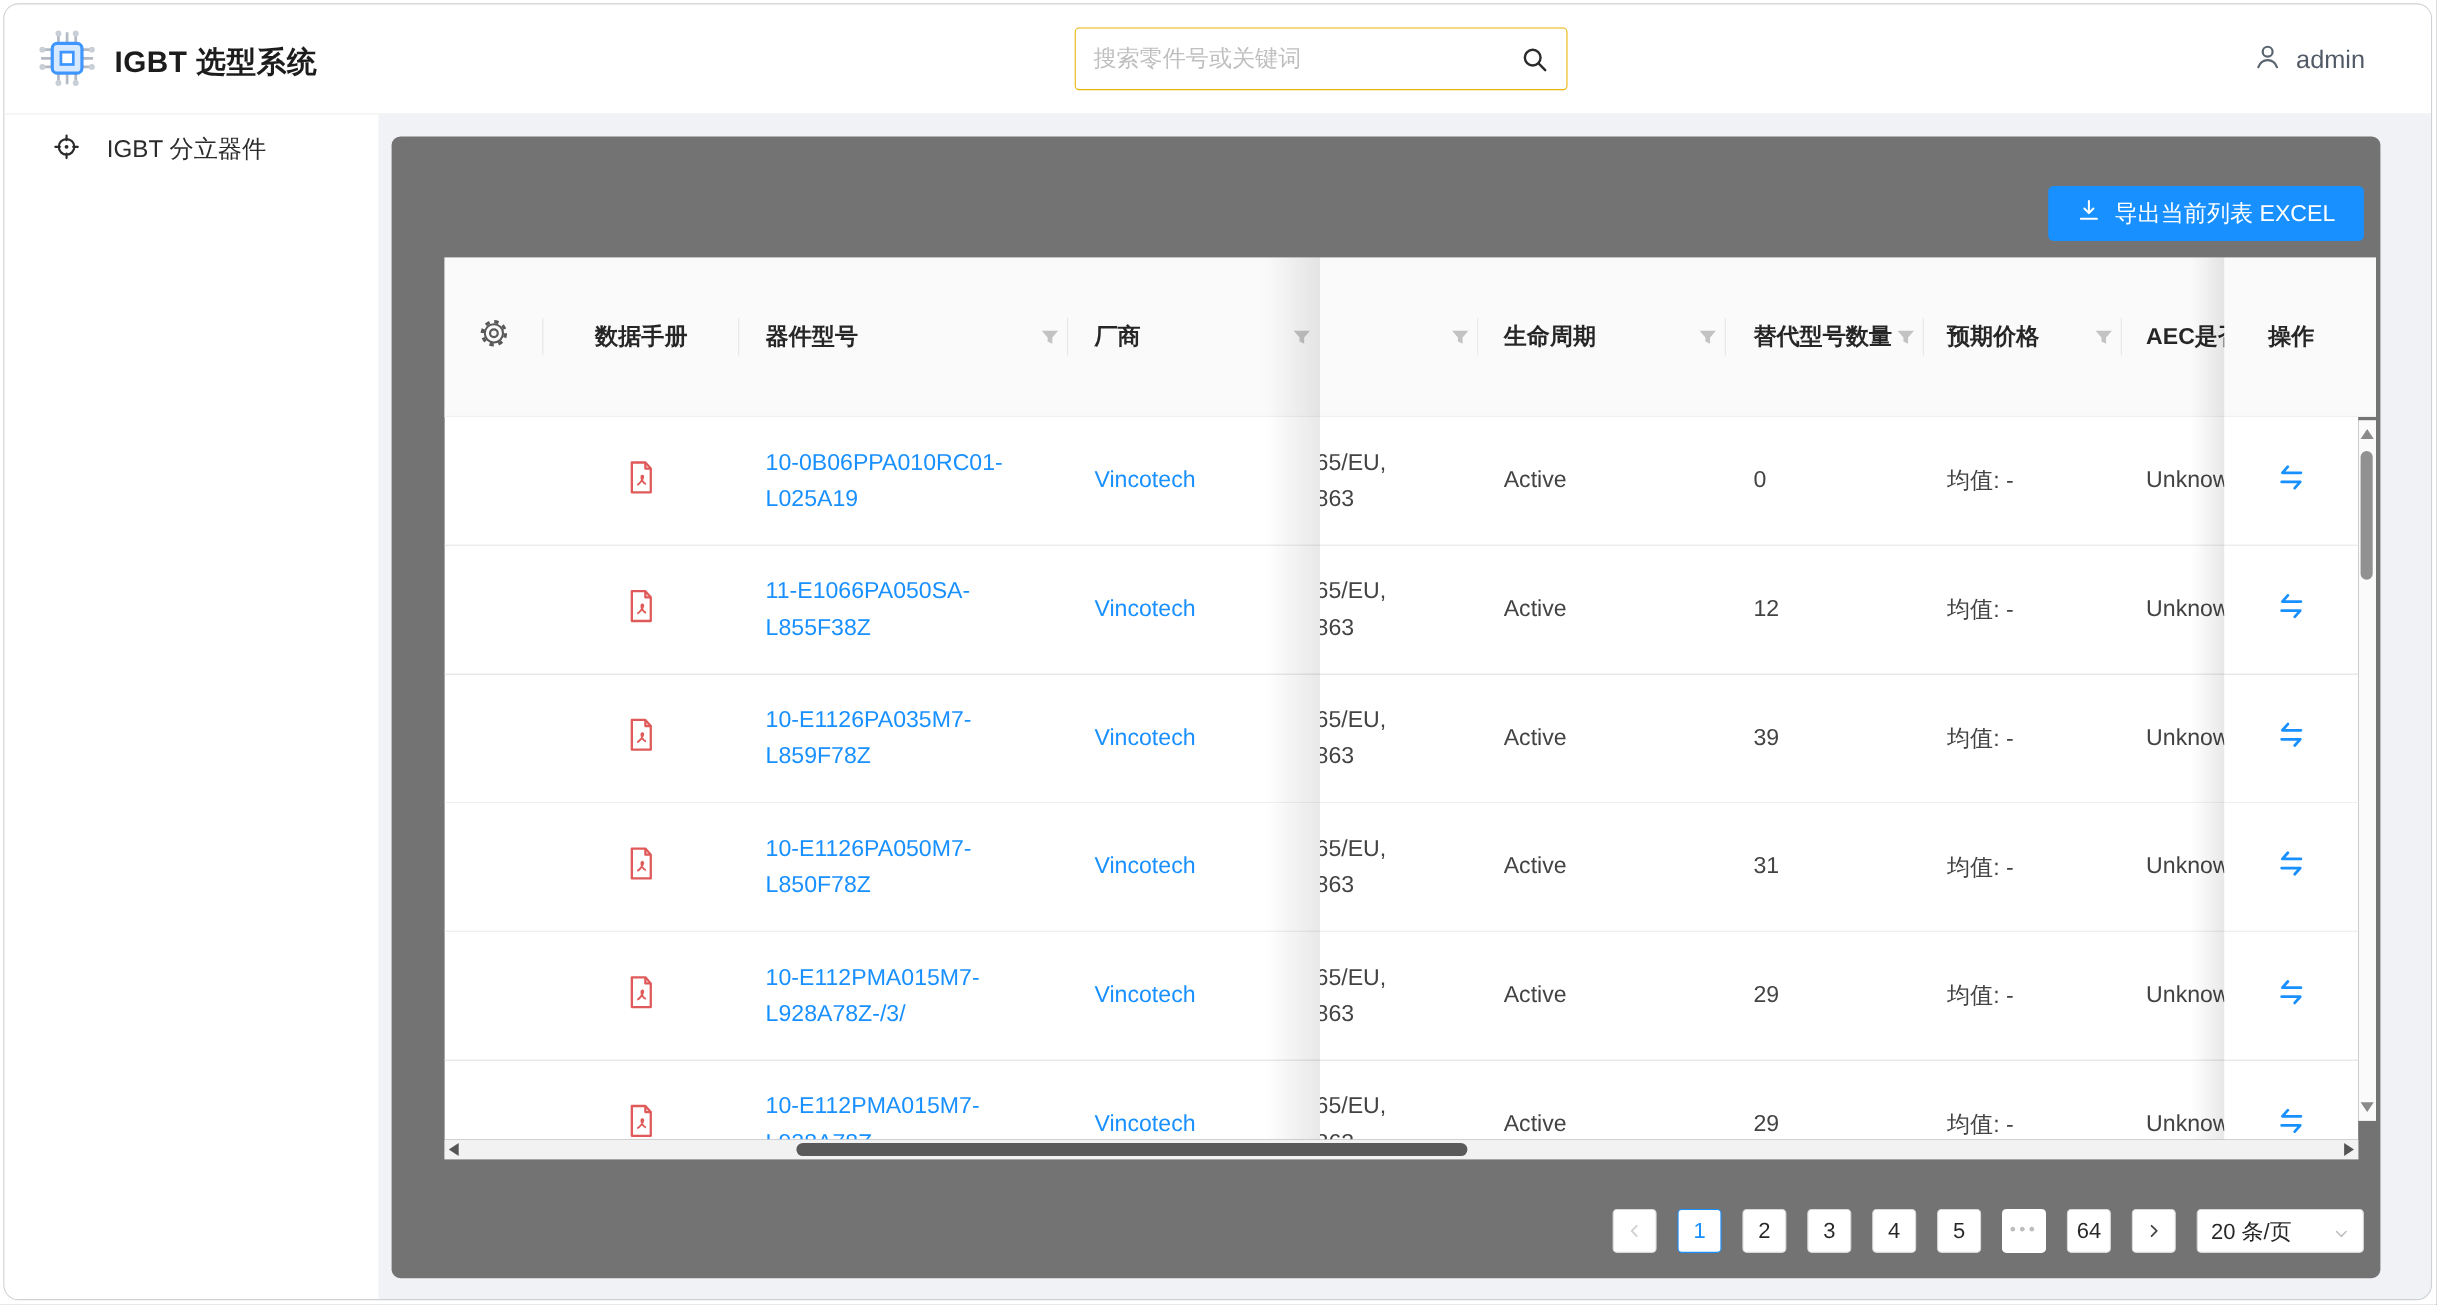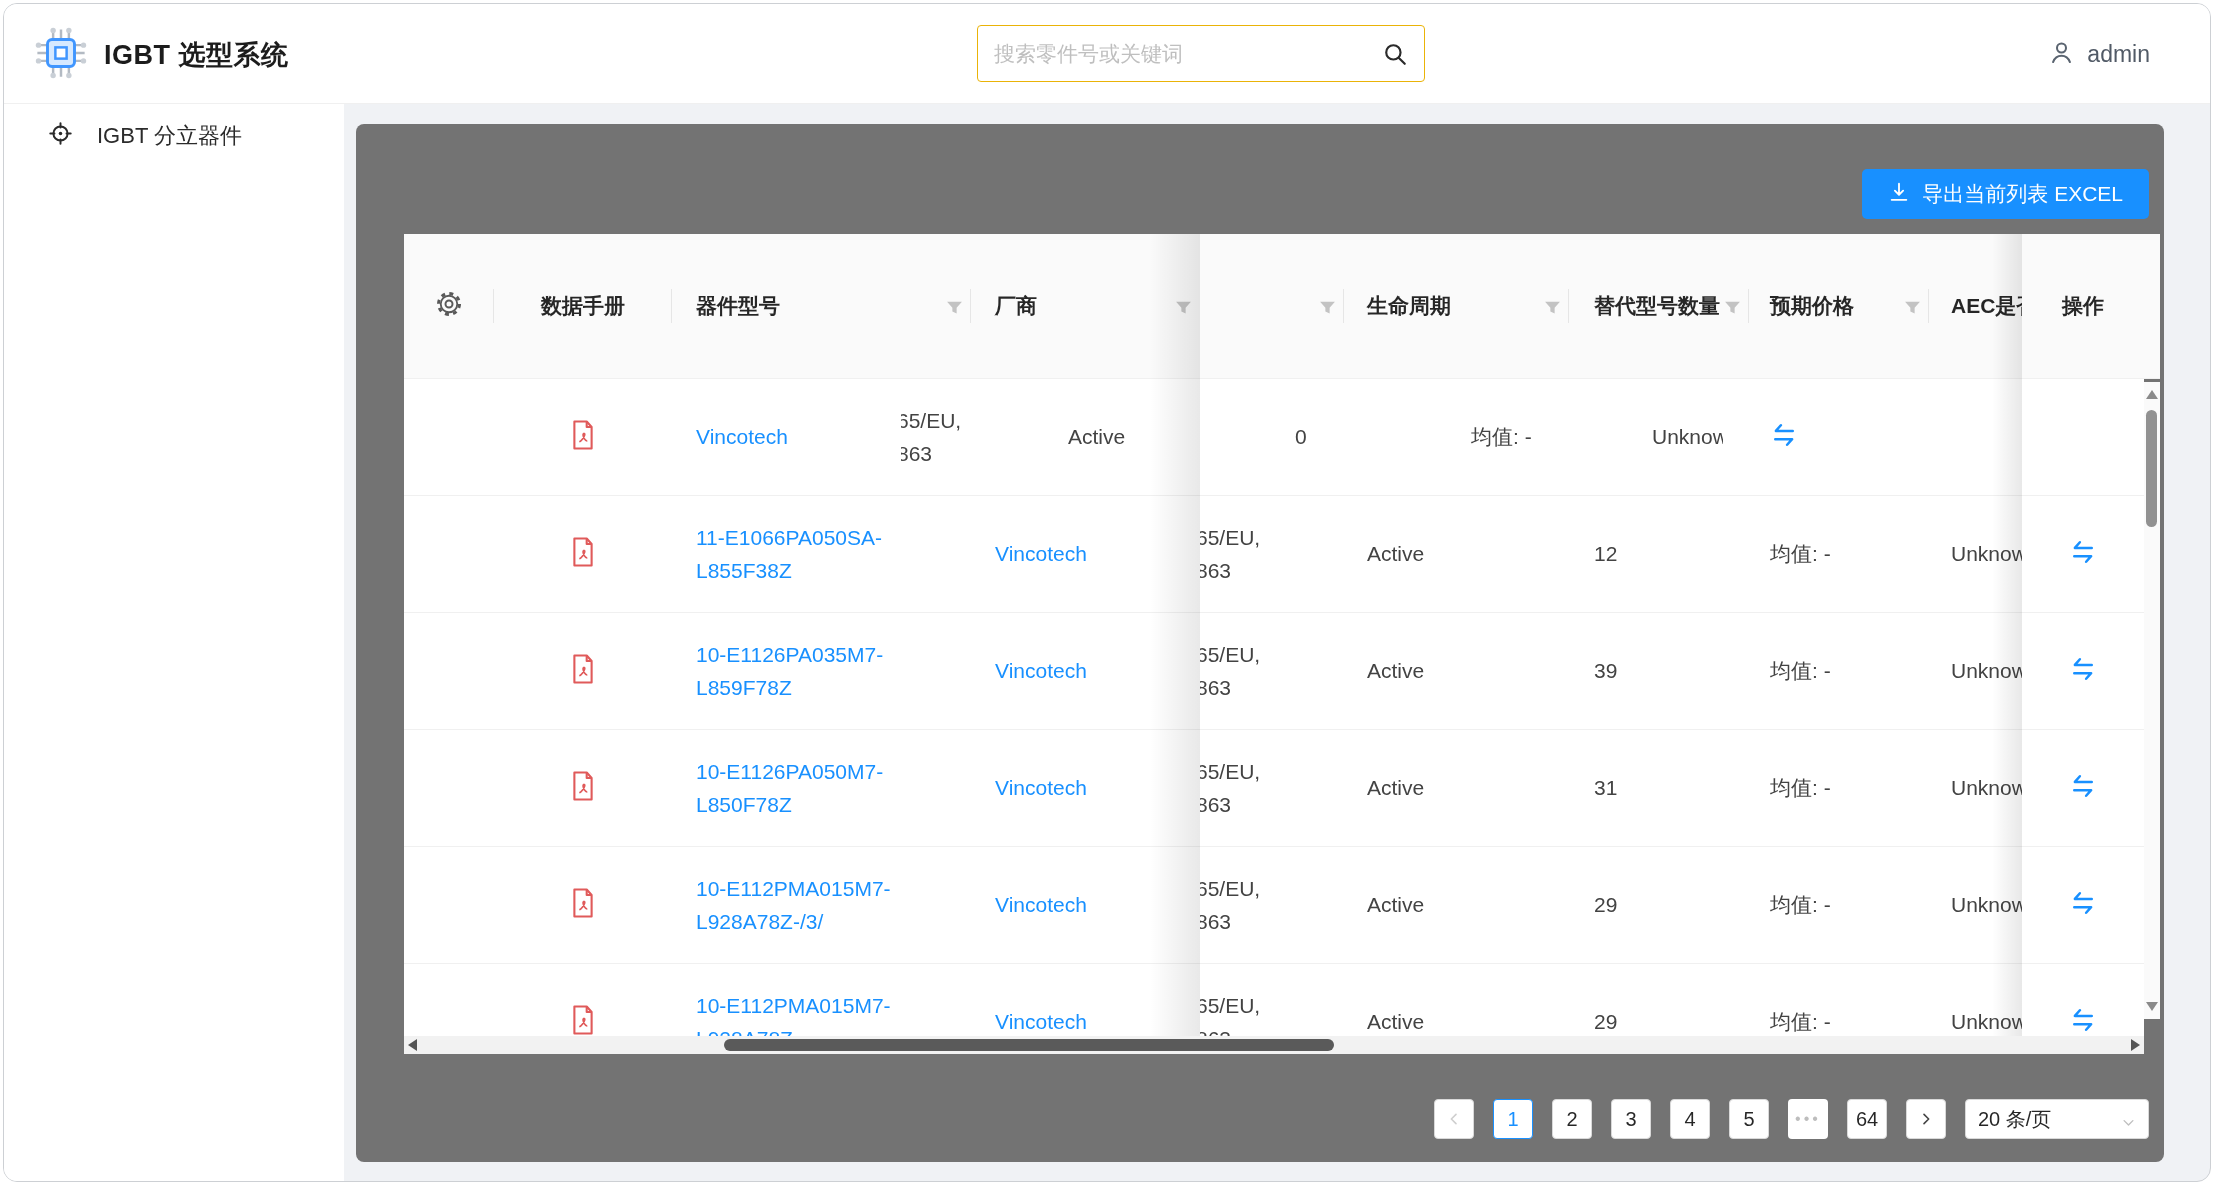--- a/index.html
+++ b/index.html
@@ -85,21 +85,21 @@
   .hthumb { position:absolute; left:320px; top:3px; width:610px; height:12px; background:#5a5a5a; border-radius:7px; cursor:pointer; }
   .arr.left  { top:3px; left:4px;  border-top:6px solid transparent; border-bottom:6px solid transparent; border-right:9px solid #555; }
   .arr.right { top:3px; right:4px; border-top:6px solid transparent; border-bottom:6px solid transparent; border-left:9px solid #555; }
 
   
   .pagination { position:absolute; right:15px; top:975px; display:flex; align-items:center; gap:19px; }
   .pg { min-width:40px; height:40px; border:1px solid #d9d9d9; border-radius:4px; background:#fff;
     display:flex; align-items:center; justify-content:center; font-size:20px; color:rgba(0,0,0,.85); cursor:pointer; }
   .pg.active { border-color:#1890ff; color:#1890ff; }
   .pg.dots { border:none; color:#bdbdbd; font-size:16px; letter-spacing:3px; }
-  .pg.select { width:184px; padding:0 12px; justify-content:space-between; gap:10px; }
+  .pg.select { width:152px; padding:0 12px; justify-content:space-between; gap:10px; }
   .pg.select .chev { width:15px; height:15px; }
 </style>
 </head>
 <body>
 
 <div class="window">
 
   <header class="topbar">
     <div class="brand">
       <span>
@@ -245,20 +245,23 @@
           <div class="cell c-set"></div>
           <div class="cell c-ds center">
               <span>
             <svg width="30" height="32" viewBox="0 0 24 26" fill="none" stroke="#e05a5a" stroke-width="1.7" stroke-linejoin="round">
               <path d="M15 2H5v22h14V6.5L15 2z"></path>
                   <path d="M15 2v4.5h4"></path>
               <path d="M9 18.5c1.6-.5 4-3.7 4.4-5.6.3-1.3-1-1.6-1.3-.4-.4 1.8 1.8 5.6 3.4 5.2" stroke-width="1.4"></path>
             </svg>
           </span>
             </div>
+          <div class="cell c-pn">
+              <a class="lnk">10-0B06PPA010RC01-L025A19</a>
+            </div>
           <div class="cell c-mfr">
               <a class="lnk">Vincotech</a>
             </div>
           <div class="cell c-rohs">
               <div class="rohs-clip">
                 <span>65/EU,</span>
                 <span>863</span>
               </div>
             </div>
           <div class="cell c-life">

